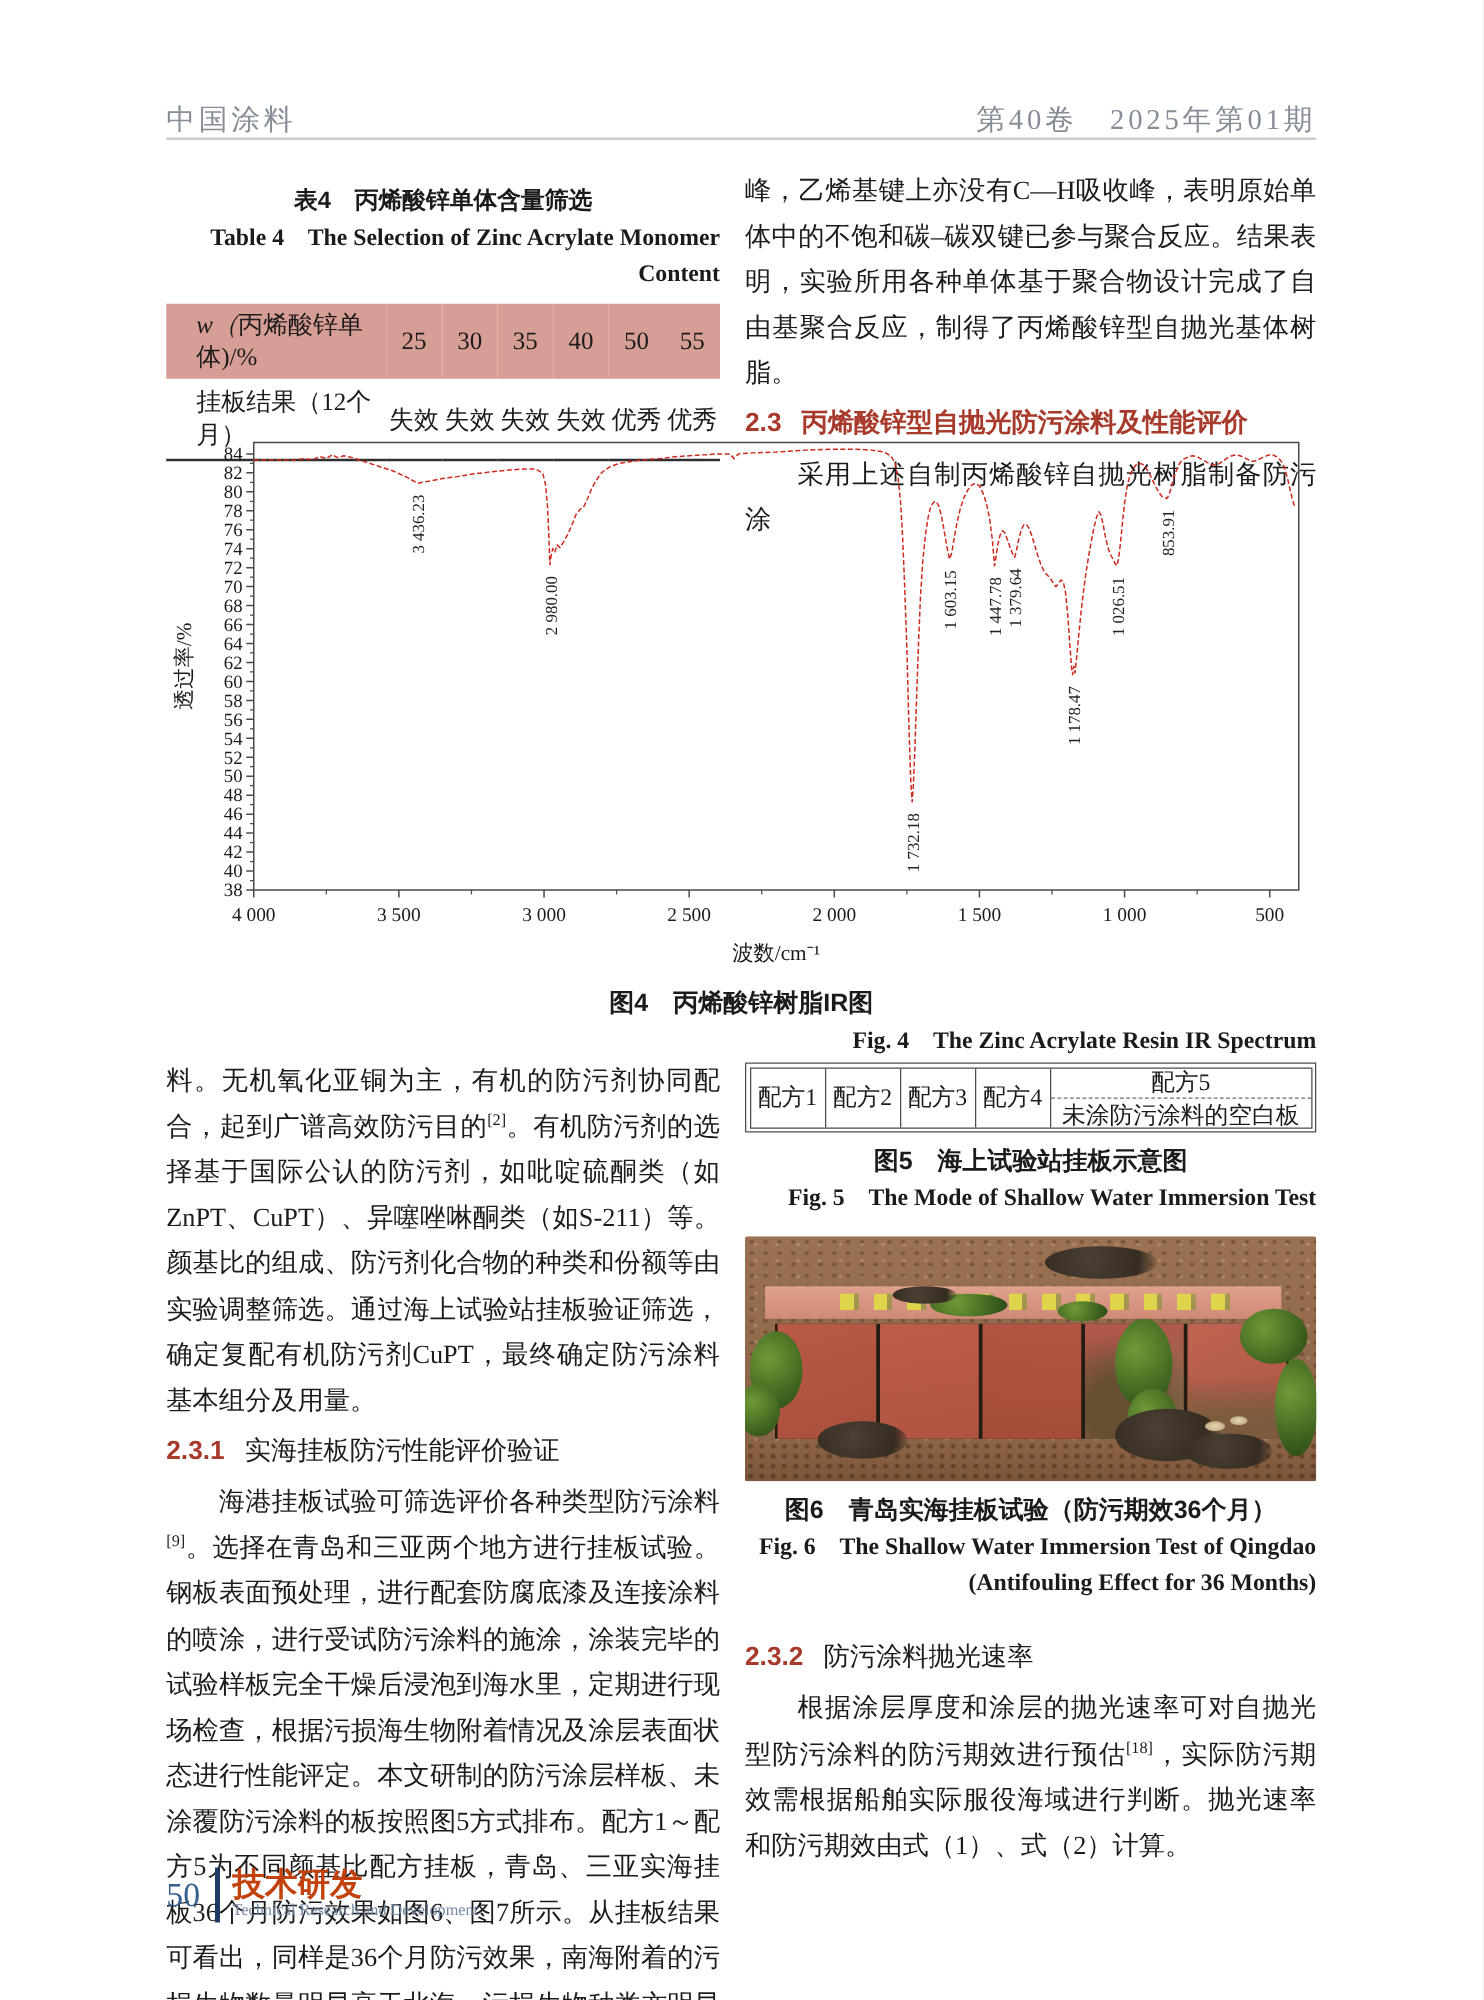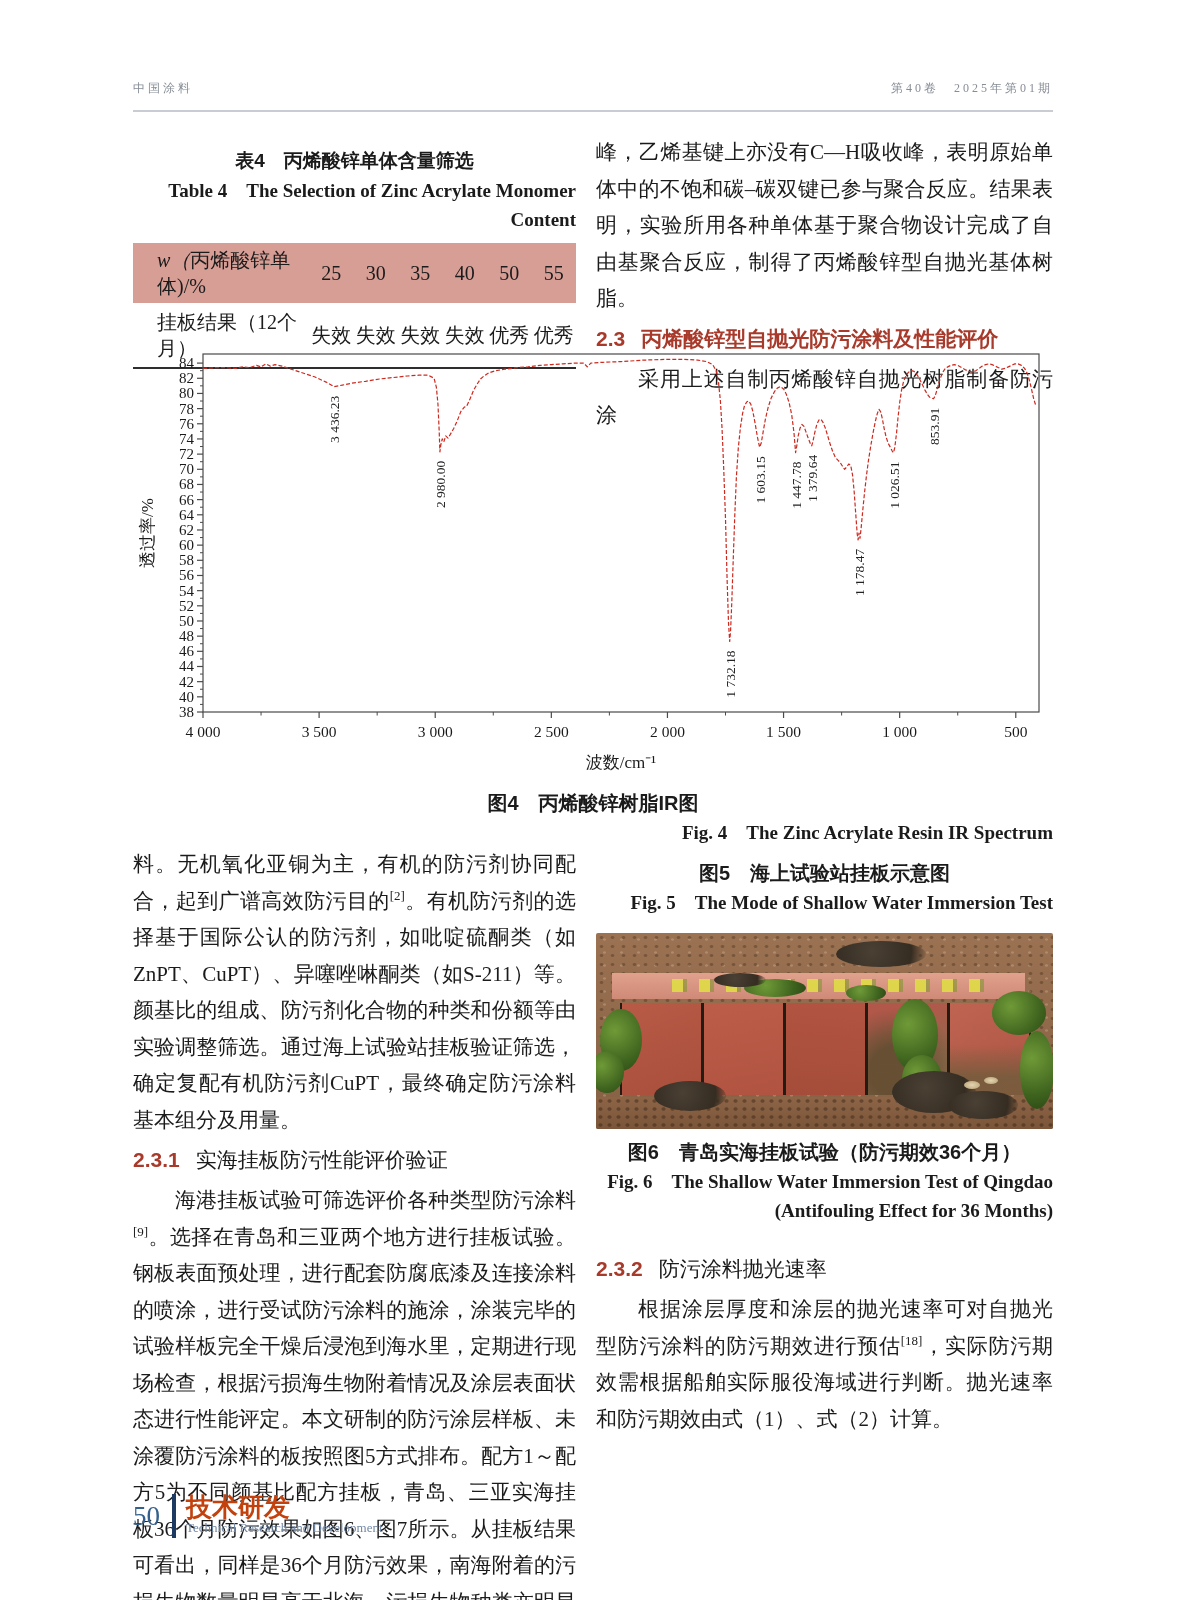--- a/index.html
+++ b/index.html
@@ -1,21 +1,21 @@
 <!DOCTYPE html>
 <html><head>
 <meta charset="utf-8">
 <style>
   html,body{margin:0;padding:0;background:#d9d9d9;}
   .page{position:relative;width:1187px;height:1600px;margin:0 auto;background:#ffffff;
         font-family:"Liberation Serif",serif;color:#1b1b1b;overflow:hidden;}
 
   
   .hdr{position:absolute;left:133px;width:920px;top:80px;display:flex;justify-content:space-between;
-       font-size:12px;color:#878d96;letter-spacing:3px;font-family:"Liberation Serif",serif;gap:40px;}
+       font-size:23px;color:#878d96;letter-spacing:3px;font-family:"Liberation Serif",serif;gap:40px;}
   .hdr-rule{position:absolute;left:133px;width:920px;top:110px;height:2px;background:#c9cdd3;}
 
   
   p{margin:0;}
   .body-text{font-size:21px;line-height:36.5px;text-align:justify;}
   .indent{text-indent:2em;}
   sup{font-size:13px;line-height:0;}
 
   .sec-head{font-family:"Liberation Sans",sans-serif;font-weight:bold;font-size:21px;line-height:40px;margin:2px 0;}
   .sec-num{margin-right:16px;color:#a83a2b;}
@@ -256,20 +256,32 @@
 
   <div class="col-lb">
     <p class="body-text">料。无机氧化亚铜为主，有机的防污剂协同配合，起到广谱高效防污目的<sup>[2]</sup>。有机防污剂的选择基于国际公认的防污剂，如吡啶硫酮类（如ZnPT、CuPT）、异噻唑啉酮类（如S-211）等。颜基比的组成、防污剂化合物的种类和份额等由实验调整筛选。通过海上试验站挂板验证筛选，确定复配有机防污剂CuPT，最终确定防污涂料基本组分及用量。</p>
     <h3 class="sec-head">
       <span class="sec-num">2.3.1</span><span class="sec-title-regular">实海挂板防污性能评价验证</span>
     </h3>
     <p class="body-text indent">海港挂板试验可筛选评价各种类型防污涂料<sup>[9]</sup>。选择在青岛和三亚两个地方进行挂板试验。钢板表面预处理，进行配套防腐底漆及连接涂料的喷涂，进行受试防污涂料的施涂，涂装完毕的试验样板完全干燥后浸泡到海水里，定期进行现场检查，根据污损海生物附着情况及涂层表面状态进行性能评定。本文研制的防污涂层样板、未涂覆防污涂料的板按照图5方式排布。配方1～配方5为不同颜基比配方挂板，青岛、三亚实海挂板36个月防污效果如图6、图7所示。从挂板结果可看出，同样是36个月防污效果，南海附着的污损生物数量明显高于北海，污损生物种类亦明显不同。南海的水温常年较高，海洋生物可以全年生长，与北海相比，防污涂料对防污效果的要求更严苛。</p>
   </div>
 
   <div class="col-rb">
+    <div class="fig5-outer">
+      <div class="fig5-inner">
+        <div class="fig5-cell">配方1</div>
+        <div class="fig5-cell">配方2</div>
+        <div class="fig5-cell">配方3</div>
+        <div class="fig5-cell">配方4</div>
+        <div class="fig5-cell5">
+          <div class="fig5-cell5-top">配方5</div>
+          <div class="fig5-cell5-bottom">未涂防污涂料的空白板</div>
+        </div>
+      </div>
+    </div>
     <div class="cap-cn" style="margin-top:8px;">图5　海上试验站挂板示意图</div>
     <div class="cap-en">Fig. 5　The Mode of Shallow Water Immersion Test</div>
 
     <div class="photo">
       <div class="photo-strip">
         <div class="photo-strip-marks"></div>
       </div>
       <div class="photo-panels">
         <div class="panel panel-1"></div>
         <div class="panel panel-2"></div>

